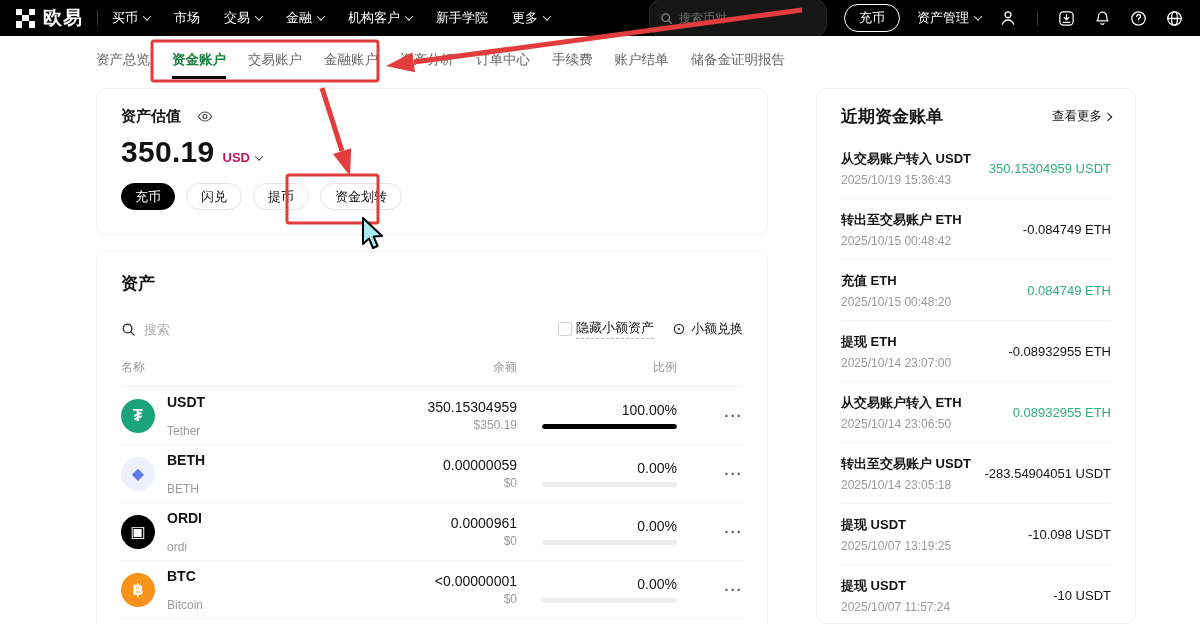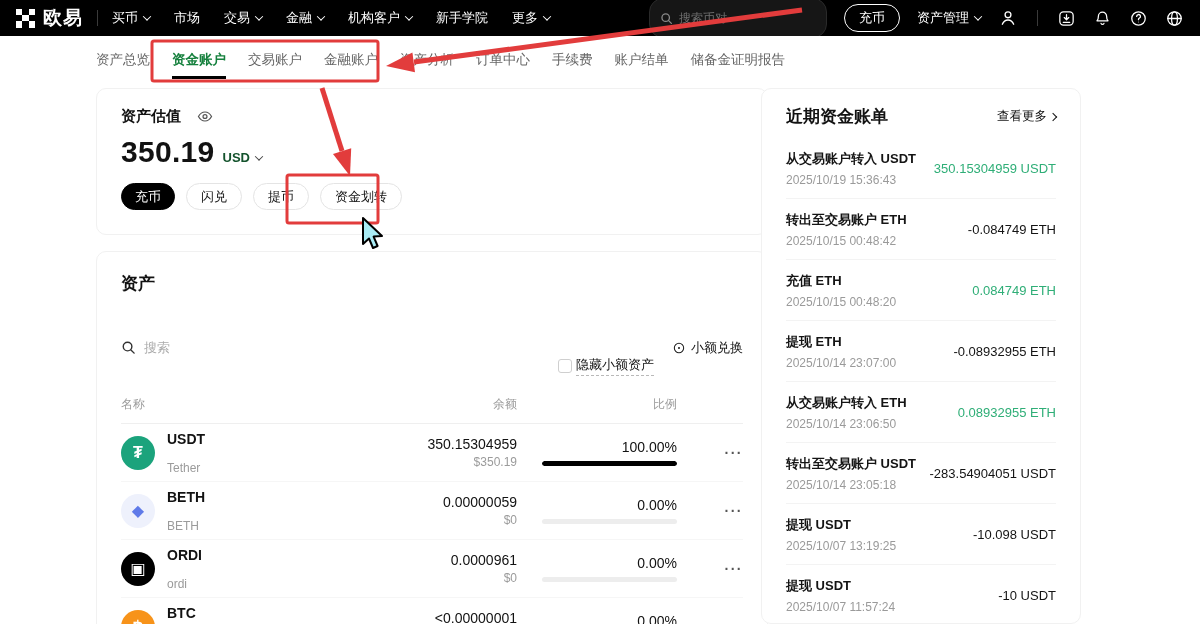--- a/index.html
+++ b/index.html
@@ -29,41 +29,41 @@
   
   .subnav { position:absolute; left:0; top:36px; width:1200px; height:48px; background:#fff; display:flex; align-items:stretch; padding-left:96px; gap:22px; }
   .tab { display:flex; align-items:center; position:relative; font-size:13.5px; color:#666; cursor:pointer; white-space:nowrap; }
   .tab.active { color:#15803d; font-weight:700; }
   .tab.active::after { content:""; position:absolute; left:0; right:0; bottom:5px; height:3.5px; background:#000; }
 
   
   .card { position:absolute; background:#fff; border:1px solid #f1f1f1; border-radius:10px; }
   #card-valuation { left:96px; top:88px; width:672px; height:147px; padding:18px 24px; }
   #card-assets   { left:96px; top:251px; width:672px; height:386px; padding:20px 24px; overflow:hidden; }
-  #card-bills    { left:761px; top:88px; width:320px; height:536px; padding:16px 24px; overflow:hidden; }
+  #card-bills    { left:816px; top:88px; width:320px; height:536px; padding:16px 24px; overflow:hidden; }
 
   
   .val-title-row { display:flex; align-items:center; gap:16px; }
   .val-title { font-size:15px; font-weight:600; color:#121212; }
   .val-amount-row { display:flex; align-items:baseline; margin-top:9px; gap:8px; }
   .val-amount { font-size:30px; font-weight:700; letter-spacing:.3px; }
-  .val-cur { font-size:13px; font-weight:700; color:#14532d; display:flex; align-items:center; }
+  .val-cur { font-size:13px; font-weight:700; color:#be185d; display:flex; align-items:center; }
   .val-cur .chev { display:inline-block; color:#444; }
   .btn-row { display:flex; align-items:center; gap:11px; margin-top:14px; }
   .pill-btn { height:27px; display:flex; align-items:center; border-radius:14px; font-size:13px; font-weight:500; padding:0 14px; cursor:pointer; white-space:nowrap; background:#fff; border:1.5px solid #e4e4e4; color:#121212; }
   .pill-btn.primary { background:#000; color:#fff; border-color:#000; padding:0 13px; }
 
   
   .assets-title { font-size:17px; font-weight:700; }
   .assets-tools { display:flex; align-items:center; margin-top:24px; }
   .a-search { display:flex; align-items:center; gap:8px; flex:1; }
   .a-search input { border:none; outline:none; font-size:13px; color:#be185d; width:200px; font-family:inherit; }
   .a-search input::placeholder { color:#aaa; }
   .tools-right { display:flex; align-items:center; gap:18px; }
-  .hide-small { display:flex; align-items:center; gap:4px; cursor:pointer;margin-top:37px; }
+  .hide-small { display:flex; align-items:center; gap:4px; cursor:pointer; }
   .checkbox { width:14px; height:14px; border:1.5px solid #cfcfcf; border-radius:3px; background:#fff; }
   .hide-small-label { font-size:13px; color:#121212; border-bottom:1px dashed #b9b9b9; padding-bottom:1px; }
   .convert { display:flex; align-items:center; gap:5px; cursor:pointer; font-size:13px; color:#121212; }
   .t-head { display:flex; margin-top:20px; padding-bottom:10px; border-bottom:1px solid #efefef; color:#9b9b9b; font-size:12px; }
   .col-name { flex:1; } .col-balance { width:190px; text-align:right; } .col-ratio { width:160px; text-align:right; } .col-more { width:66px; text-align:right; }
   .asset-row { display:flex; align-items:center; height:58px; border-bottom:1px solid #f6f6f6; }
   .coin-cell { flex:1; display:flex; align-items:center; gap:12px; }
   .coin-icon { width:34px; height:34px; border-radius:50%; display:flex; align-items:center; justify-content:center; font-size:16px; font-weight:700; }
   .coin-sym { font-size:14px; font-weight:700; }
   .coin-name { font-size:12px; color:#9b9b9b; margin-top:14px; }

